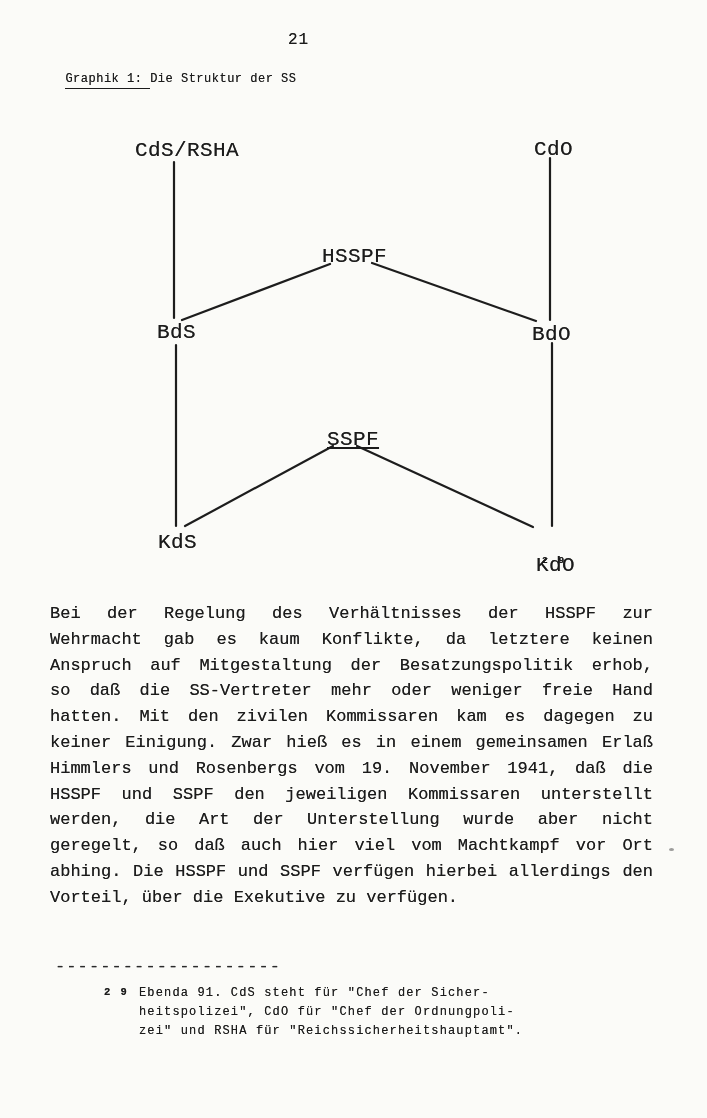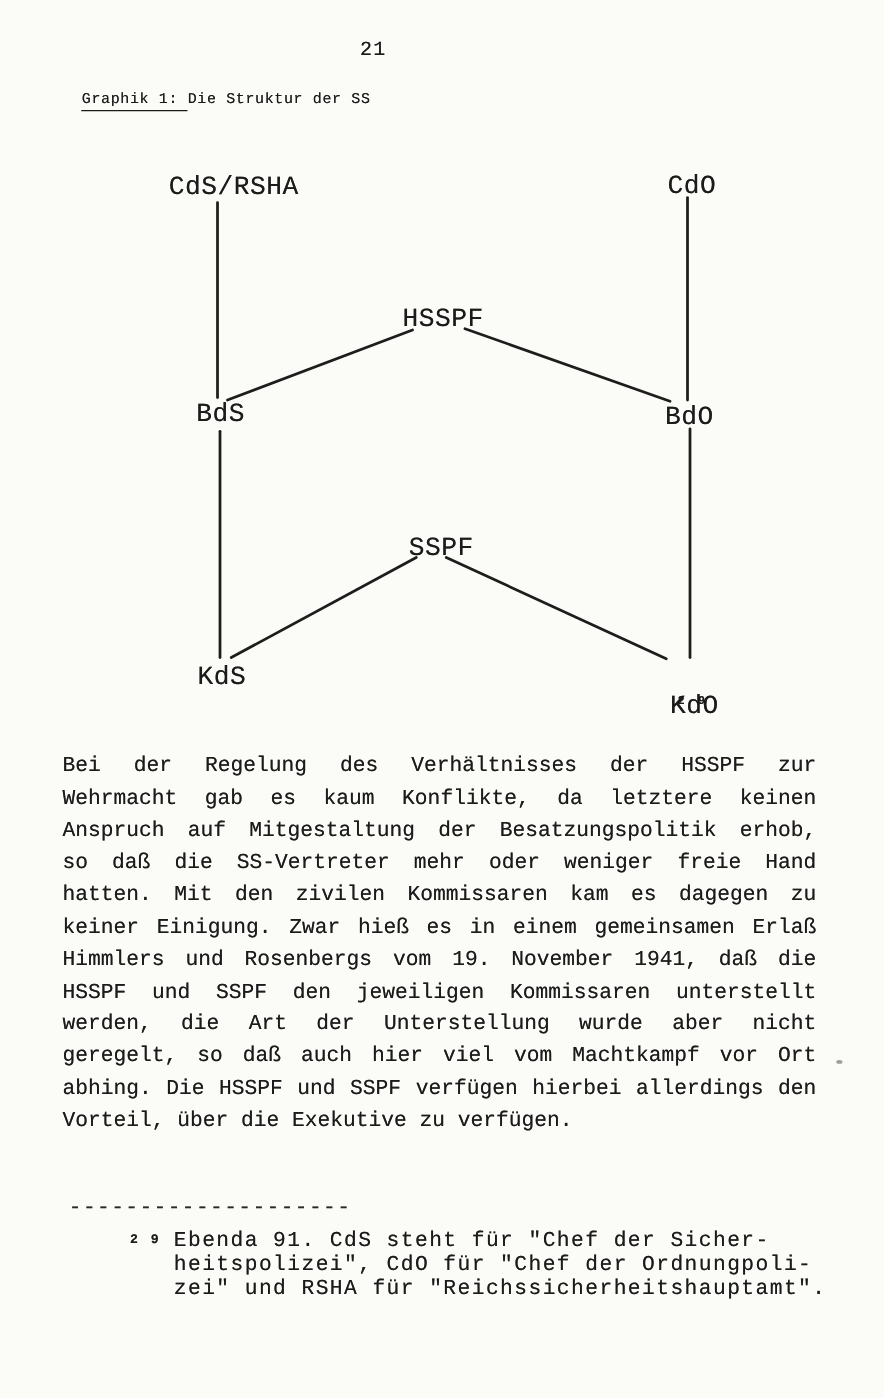--- a/index.html
+++ b/index.html
@@ -20,40 +20,40 @@
   .graph-title .u{ border-bottom:1.6px solid #1b1b1b; padding-bottom:2px; }
 
   
   .diagram-svg{ left:0; top:0; width:707px; height:1118px; pointer-events:none; }
   .node{ font-size:21px; letter-spacing:.4px; white-space:pre; }
   .n-cds { left:135px; top:139px; }
   .n-cdo { left:534px; top:138px; }
   .n-hsspf{ left:322px; top:245px; }
   .n-bds { left:157px; top:321px; }
   .n-bdo { left:532px; top:323px; }
-  .n-sspf{ left:327px; top:428px; }
+  .n-sspf{ left:327px; top:428px;text-decoration:underline; }
   .n-kds { left:158px; top:531px; }
   .n-kdo { left:536px; top:530px;margin-top:24px; }
   .fn-mark-diagram{ left:542px; top:555px; font-size:9.5px; font-weight:bold; letter-spacing:2.5px; }
 
   
   .body-block{ left:50px; top:601px; width:603px; }
   .bline{
     font-size:17px; line-height:25.8px; height:25.8px;
     text-align:justify; text-align-last:justify;
     white-space:normal;
   }
   .bline.last{ text-align:left; text-align-last:left; }
   .speck{ left:669px; top:848px; width:5px; height:3px; background:#6a6a6a; border-radius:50%; opacity:.65; }
 
   
   .fn-sep{ left:55px; top:957px; font-size:17px; letter-spacing:1.1px; white-space:pre; color:#2a2a2a; }
   .fn-marker{ left:104px; top:986px; font-size:10.5px; font-weight:bold; letter-spacing:2px; }
   .fn-block{ left:139px; top:984px; width:510px; }
-  .fline{ font-size:17px; line-height:19.2px; letter-spacing:1.15px; white-space:pre; }
+  .fline{ font-size:12px; line-height:19.2px; letter-spacing:1.15px; white-space:pre; }
 </style>
 </head>
 <body>
 
 <div class="abs page-number ink">21</div>
 
 <div class="abs graph-title ink">
   <span class="u">Graphik 1: </span><span>Die Struktur der SS</span>
 </div>
 

